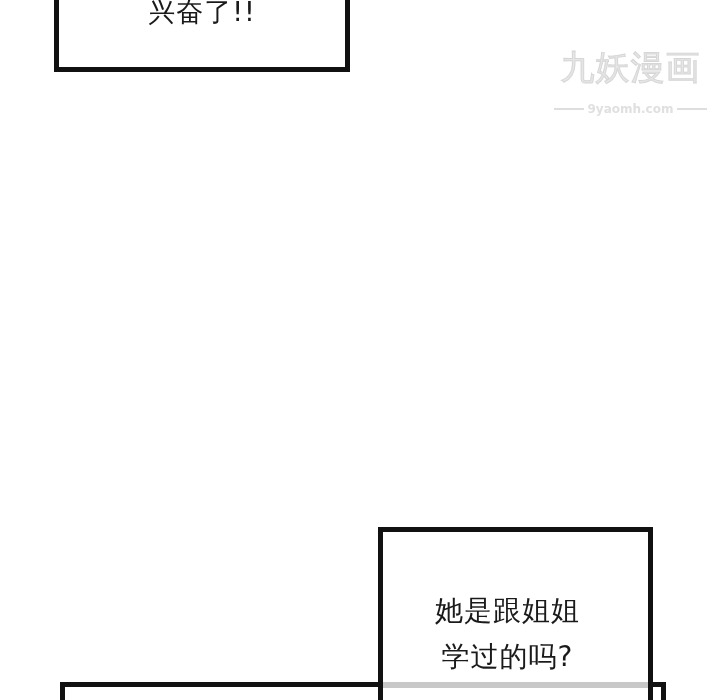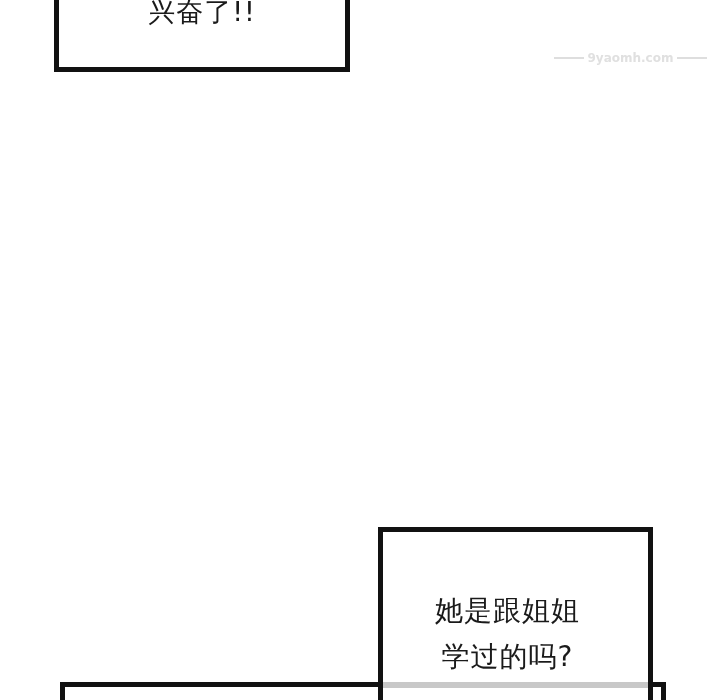--- a/index.html
+++ b/index.html
@@ -87,21 +87,21 @@
       line-height: 42px;
       letter-spacing: 1px;
       color: #e6e6e6;
       -webkit-text-stroke: 1px #d6d6d6;
     }
     #watermark-url-row {
       display: flex;
       align-items: center;
       justify-content: center;
       gap: 4px;
-      margin-top: 5px;
+      margin-top: 14px;
     }
     .wm-line {
       display: inline-block;
       width: 30px;
       height: 2px;
       background: #dedede;
     }
     #watermark-url {
       font-family: "DejaVu Sans", sans-serif;
       font-size: 12px;
@@ -116,18 +116,19 @@
 <div id="text-top" class="bubble-text">兴奋了!!</div>
 
 <div id="panel-bottom" class="panel"></div>
 
 <div id="panel-bubble" class="panel"></div>
 <div id="bubble-gray-strip"></div>
 <div id="text-bubble" class="bubble-text">她是跟姐姐
 学过的吗?</div>
 
 <div id="watermark">
+  <div id="watermark-title">九妖漫画</div>
   <div id="watermark-url-row">
     <span class="wm-line"></span>
     <span id="watermark-url">9yaomh.com</span>
     <span class="wm-line"></span>
   </div>
 </div>
 
 </body></html>

